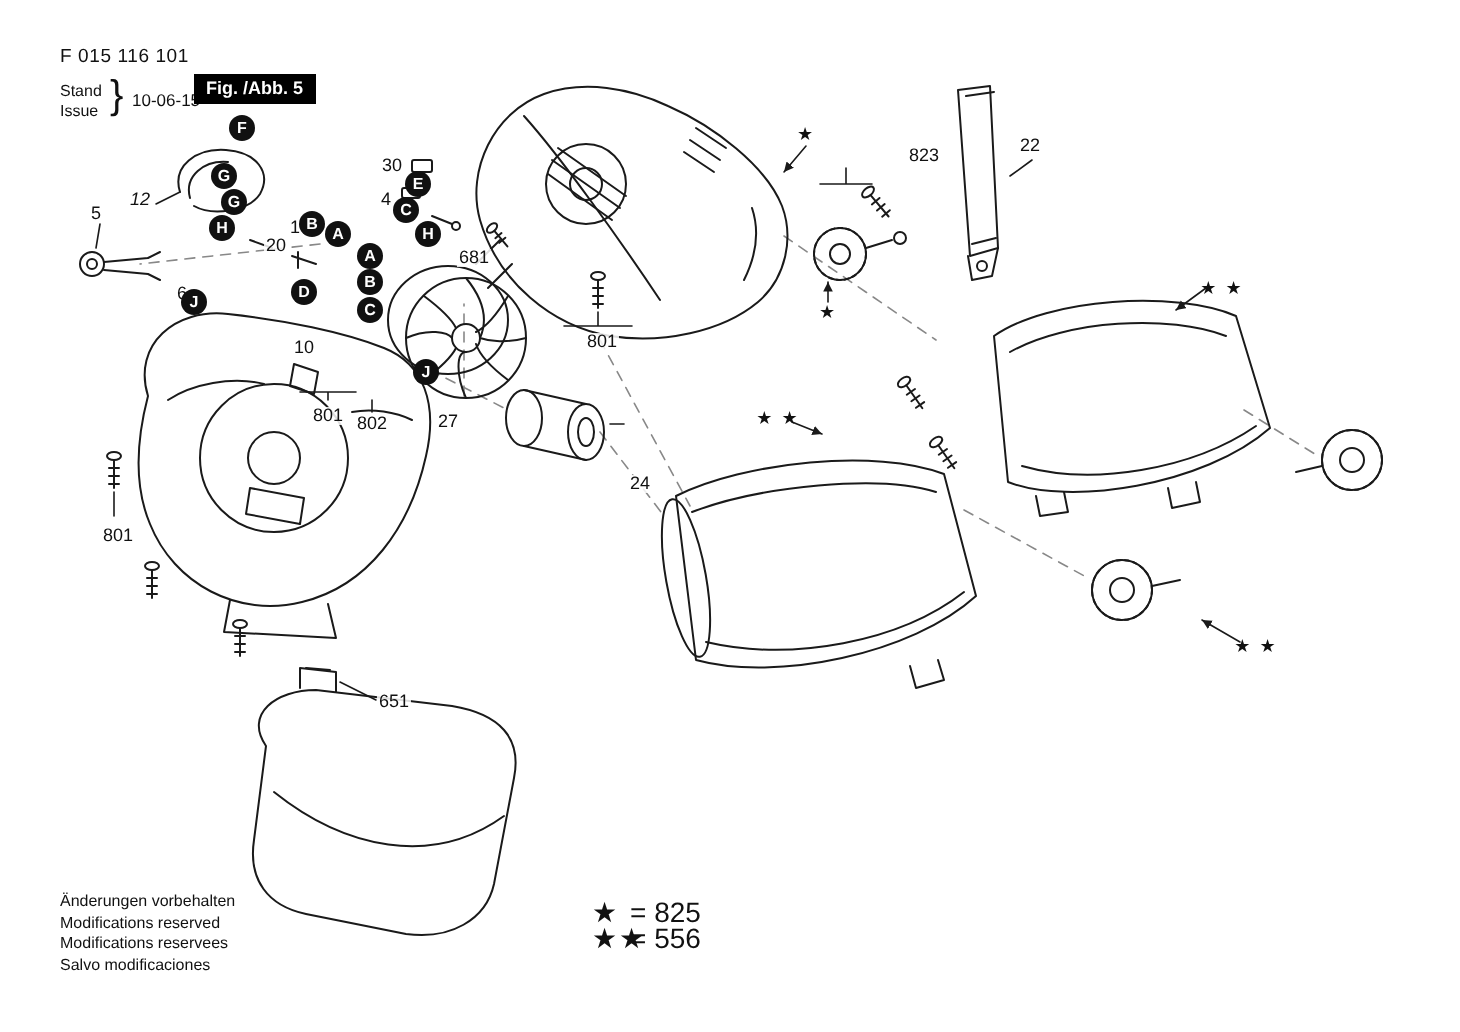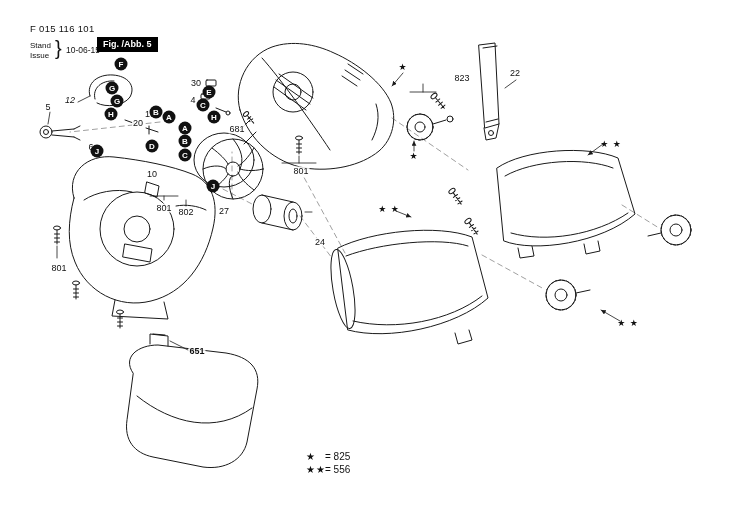--- a/index.html
+++ b/index.html
@@ -8,21 +8,21 @@
   .canvas svg{position:absolute;left:0;top:0;}
   .abs{position:absolute;}
   .doc-number{left:30px;top:23px;font-size:9.5px;letter-spacing:.3px;}
   .stand{left:30px;top:41px;font-size:8px;}
   .issue{left:30px;top:51px;font-size:8px;}
   .brace{left:55px;top:37px;font-size:20px;font-weight:200;}
   .date{left:66px;top:45px;font-size:8.5px;}
   .fig-badge{left:97px;top:37px;background:#000;color:#fff;font-size:9px;
              font-weight:bold;padding:2px 6px;line-height:1.2;}
   .notes{left:30px;top:446px;font-size:8px;line-height:10.5px;}
-  .legend{left:306px;top:450px;font-size:10px;line-height:13px;white-space:nowrap;}
+  .legend{left:296px;top:450px;font-size:14px;line-height:13px;white-space:nowrap;}
   .legend .sym{display:inline-block;width:19px;letter-spacing:1px;}
   .num{position:absolute;transform:translate(-50%,-50%);font-size:9px;color:#111;
        background:rgba(255,255,255,.85);padding:0 1px;line-height:1;white-space:nowrap;}
   .circ{position:absolute;transform:translate(-50%,-50%);width:13px;height:13px;
         border-radius:50%;background:#111;color:#fff;font-size:8px;font-weight:bold;
         display:flex;align-items:center;justify-content:center;line-height:1;}
   .star{position:absolute;transform:translate(-50%,-50%);font-size:9px;color:#111;
         letter-spacing:1px;white-space:nowrap;}
 </style>
 </head>
@@ -231,21 +231,21 @@
       <span class="num" style="left: 193px; top: 100px;">4</span>
       <span class="num" style="left: 237px; top: 129px;">681</span>
       <span class="num" style="left: 301px; top: 171px;">801</span>
       <span class="num" style="left: 164px; top: 208px;">801</span>
       <span class="num" style="left: 59px; top: 268px;">801</span>
       <span class="num" style="left: 186px; top: 212px;">802</span>
       <span class="num" style="left: 224px; top: 211px; text-align: center;">27</span>
       <span class="num" style="left: 320px; top: 212px; margin-top: 30px;">24</span>
       <span class="num" style="left: 430px; top: 78px; margin-left: 32px;">823</span>
       <span class="num" style="left: 515px; top: 73px;">22</span>
-      <span class="num" style="left: 197px; top: 351px; font-weight: bold;">651</span>
+      <span class="num" style="left: 197px; top: 351px;">651</span>
       <span class="circ" style="left: 121px; top: 64px;">F</span>
       <span class="circ" style="left: 112px; top: 88px;">G</span>
       <span class="circ" style="left: 117px; top: 101px;">G</span>
       <span class="circ" style="left: 111px; top: 114px;">H</span>
       <span class="circ" style="left: 156px; top: 112px;">B</span>
       <span class="circ" style="left: 169px; top: 117px;">A</span>
       <span class="circ" style="left: 209px; top: 92px;">E</span>
       <span class="circ" style="left: 203px; top: 105px;">C</span>
       <span class="circ" style="left: 214px; top: 117px;">H</span>
       <span class="circ" style="left: 152px; top: 146px;">D</span>
@@ -254,20 +254,26 @@
       <span class="circ" style="left: 185px; top: 155px;">C</span>
       <span class="circ" style="left: 97px; top: 151px;">J</span>
       <span class="circ" style="left: 213px; top: 186px;">J</span>
       <span class="star" style="left: 403px; top: 67px;">★</span>
       <span class="star" style="left: 414px; top: 156px;">★</span>
       <span class="star" style="left: 611px; top: 144px;">★ ★</span>
       <span class="star" style="left: 389px; top: 209px;">★ ★</span>
       <span class="star" style="left: 628px; top: 323px;">★ ★</span>
     </div>
 
+  <div class="abs notes">
+    <div>Änderungen vorbehalten</div>
+    <div>Modifications reserved</div>
+    <div>Modifications reservees</div>
+    <div>Salvo modificaciones</div>
+  </div>
 
   <div class="abs legend">
     <div>
       <span class="sym">★</span><span>= 825</span>
     </div>
     <div>
       <span class="sym">★★</span><span>= 556</span>
     </div>
   </div>
 

